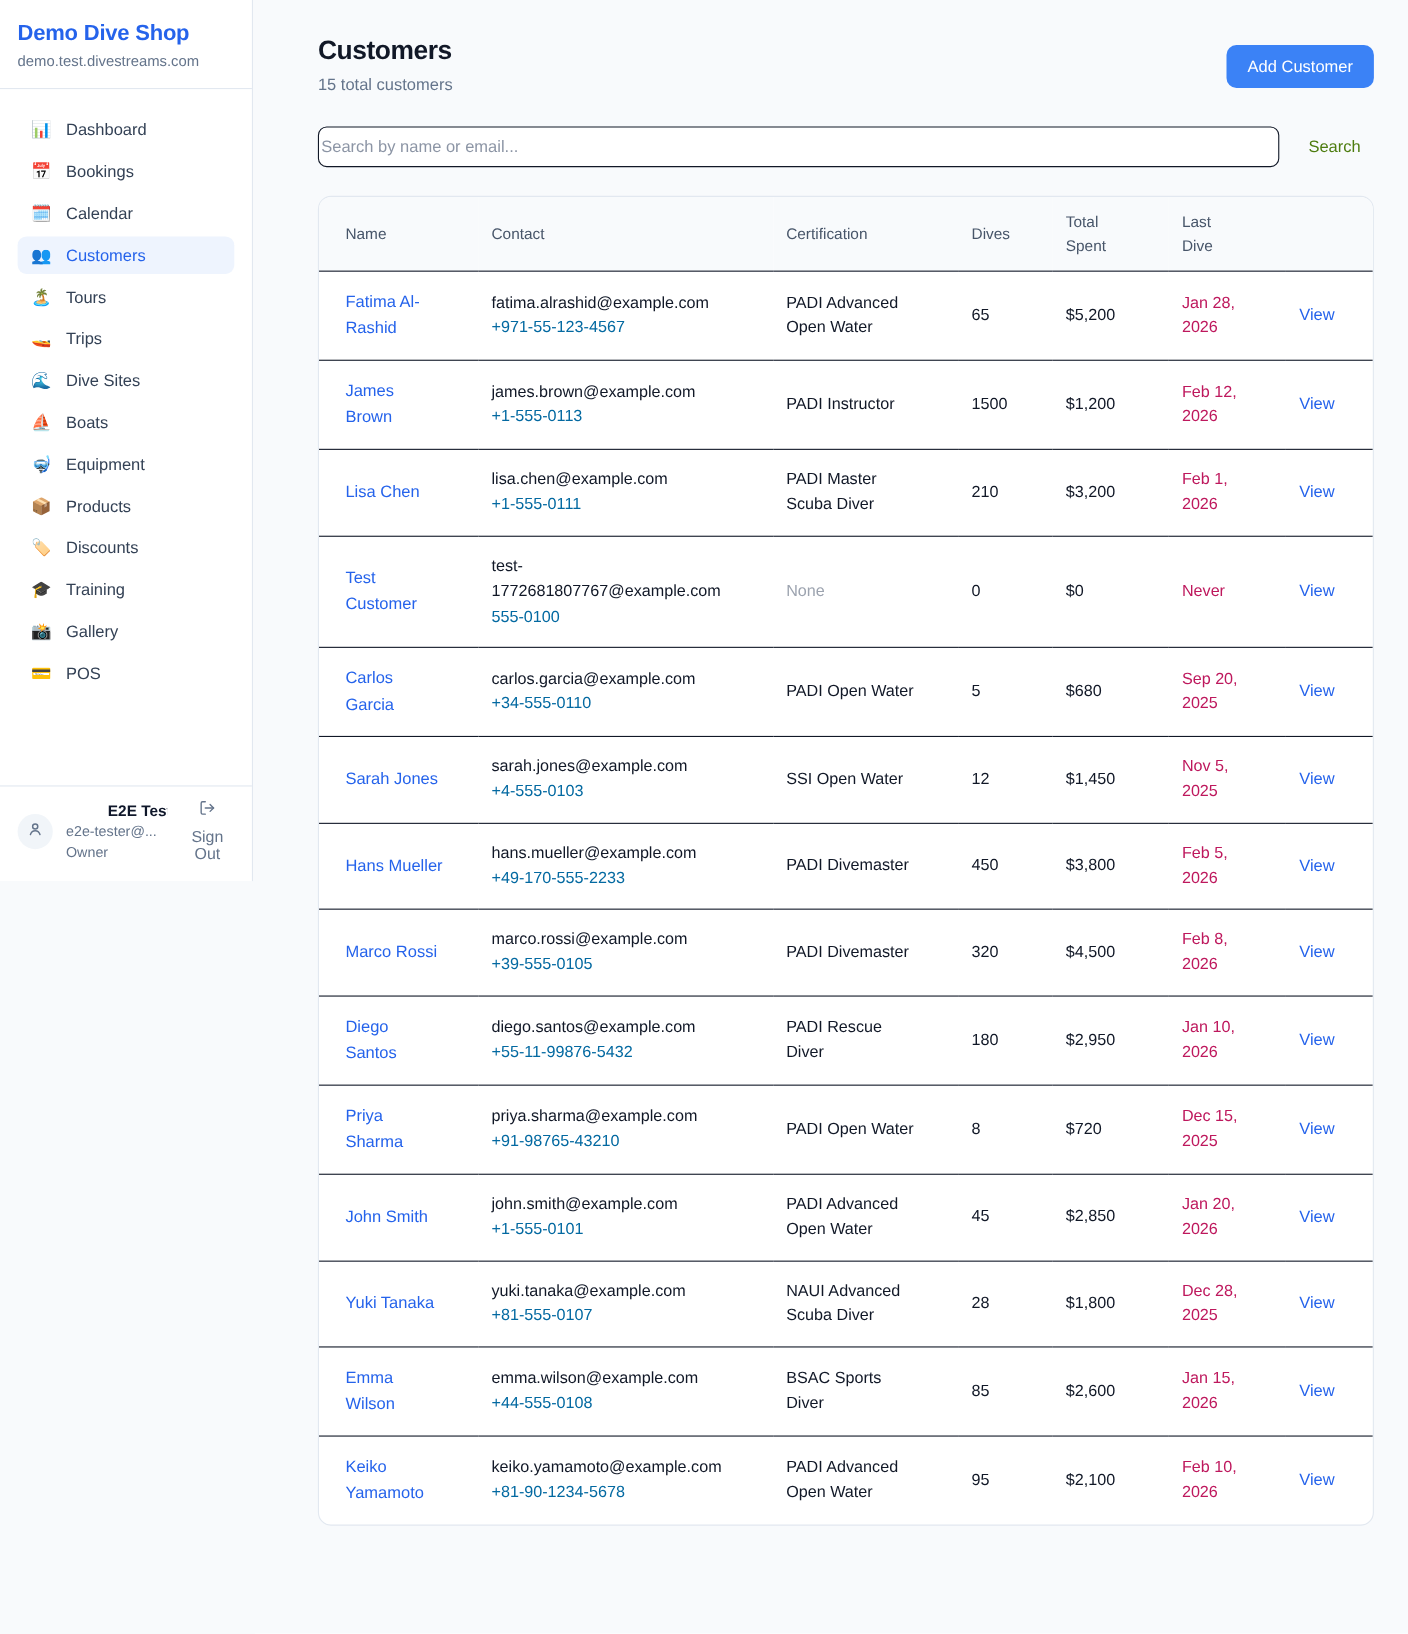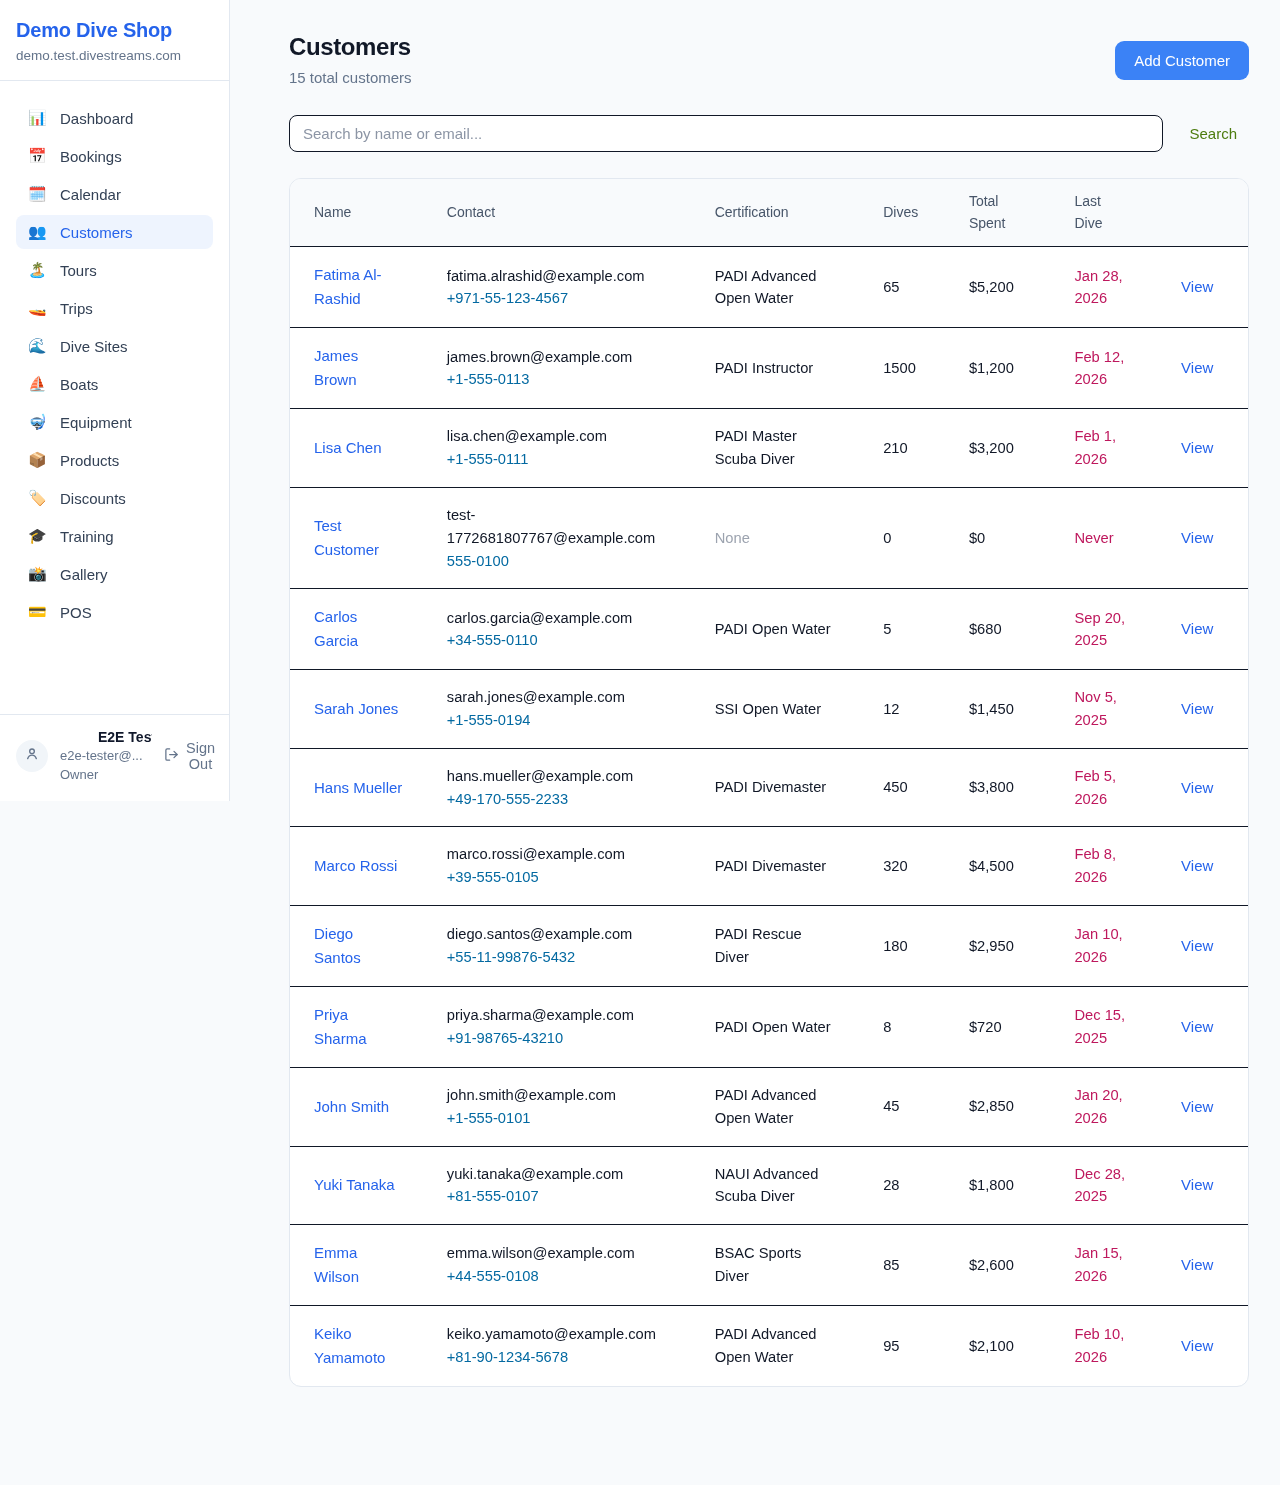--- a/index.html
+++ b/index.html
@@ -42,39 +42,39 @@
     width:32px; height:32px; border-radius:50%;
     background:#f1f5f9; flex:none;
     display:flex; align-items:center; justify-content:center;
   }
   .user-info { width:92px; flex:none; line-height:1.45; }
   .user-name { font-size:14px; font-weight:700; white-space:nowrap; overflow:hidden;padding-left:38px; }
   .user-email, .user-role { font-size:13px; color:#64748b; white-space:nowrap; overflow:hidden; }
   .signout {
     margin-left:auto; display:flex; align-items:center; gap:7px;
     background:none; border:none; color:#64748b; font-size:14.5px;
-    font-family:inherit; cursor:pointer;
+    font-family:inherit; cursor:pointer;flex-direction:column;
   }
 
   
   .main { margin-left:256px; padding:33px 31px 40px 33px; }
   .header-row { display:flex; justify-content:space-between; align-items:flex-start; }
   .page-title { font-size:24px; font-weight:700; letter-spacing:-0.4px; color:#111827; }
   .subtitle { margin-top:8px; color:#64748b; font-size:15px; }
   .add-btn {
     background:#3b82f6; color:#fff; border:none; border-radius:9px;
     padding:11px 19px; font-size:15px; font-weight:500;
     font-family:inherit; cursor:pointer; margin-top:8px;
   }
 
   .search-row { margin-top:29px; display:flex; align-items:center; }
   .search-input {
     flex:1; height:37px;
     border:1px solid #111827; border-radius:8px;
-    padding:0 13px; font-size:15px; color:#0f172a;
+    padding:0 2px; font-size:15px; color:#0f172a;
     background:#fff; font-family:inherit; outline:none;
   }
   .search-input::placeholder { color:#8c95a5; }
   .search-btn {
     background:none; border:none; color:#4d7c0f; font-size:15px;
     font-family:inherit; cursor:pointer; margin:0 12px 0 26px; padding:0;
   }
 
   .card {
     margin-top:26px; background:#fff;
@@ -343,21 +343,21 @@
       <a href="#" class="view-link">View</a>
     </td>
   </tr>
 
   <tr>
     <td class="name-cell">
       <a href="#" class="name-link">Sarah Jones</a>
     </td>
     <td class="contact-cell">
       <div class="email">sarah.jones@example.com</div>
-      <div class="phone">+1-555-0194</div>
+      <div class="phone">+4-555-0103</div>
     </td>
     <td class="cert-cell">
       <span class="cert-text">SSI Open Water</span>
     </td>
     <td class="dives-cell">12</td>
     <td class="spent-cell">$1,450</td>
     <td class="date-cell">Nov 5, 2025</td>
     <td class="view-cell">
       <a href="#" class="view-link">View</a>
     </td>

